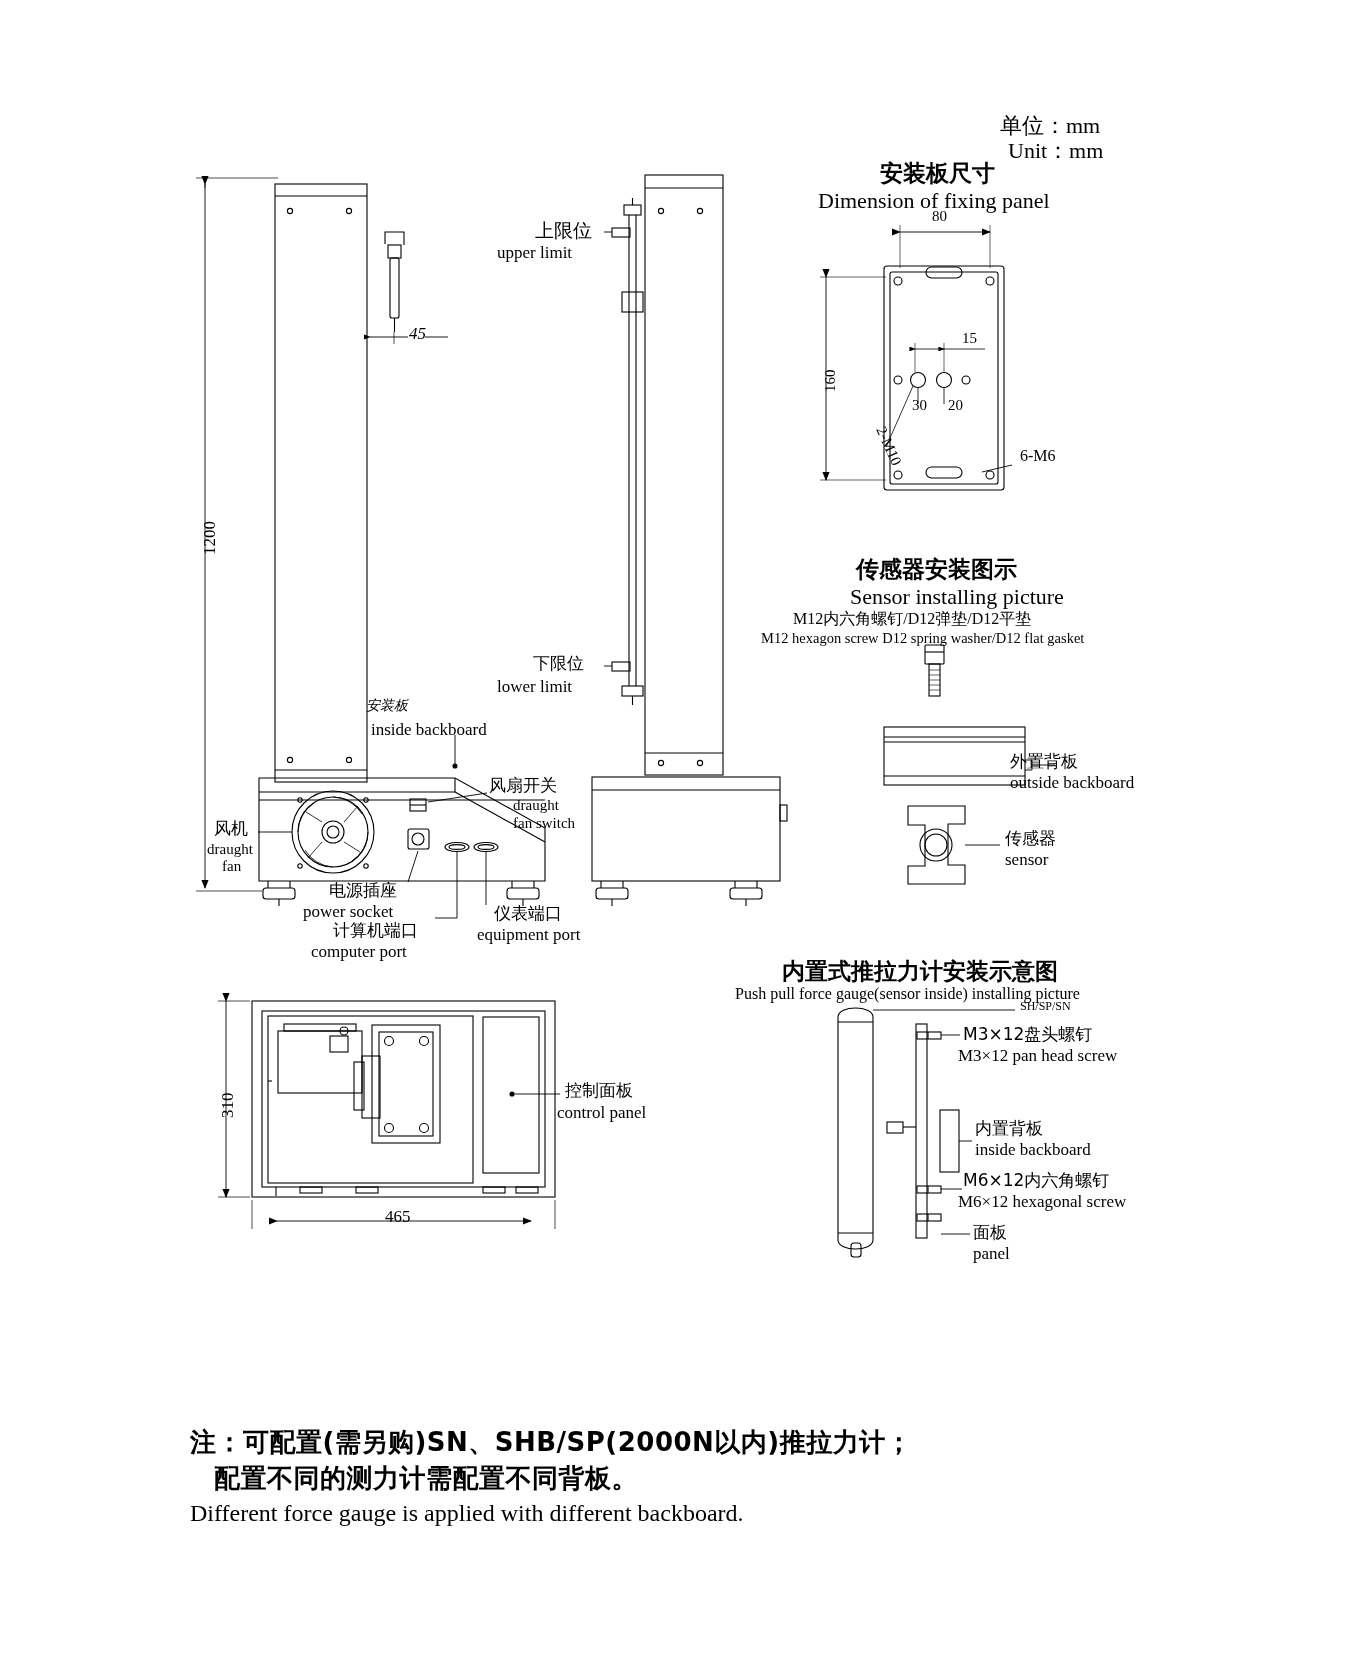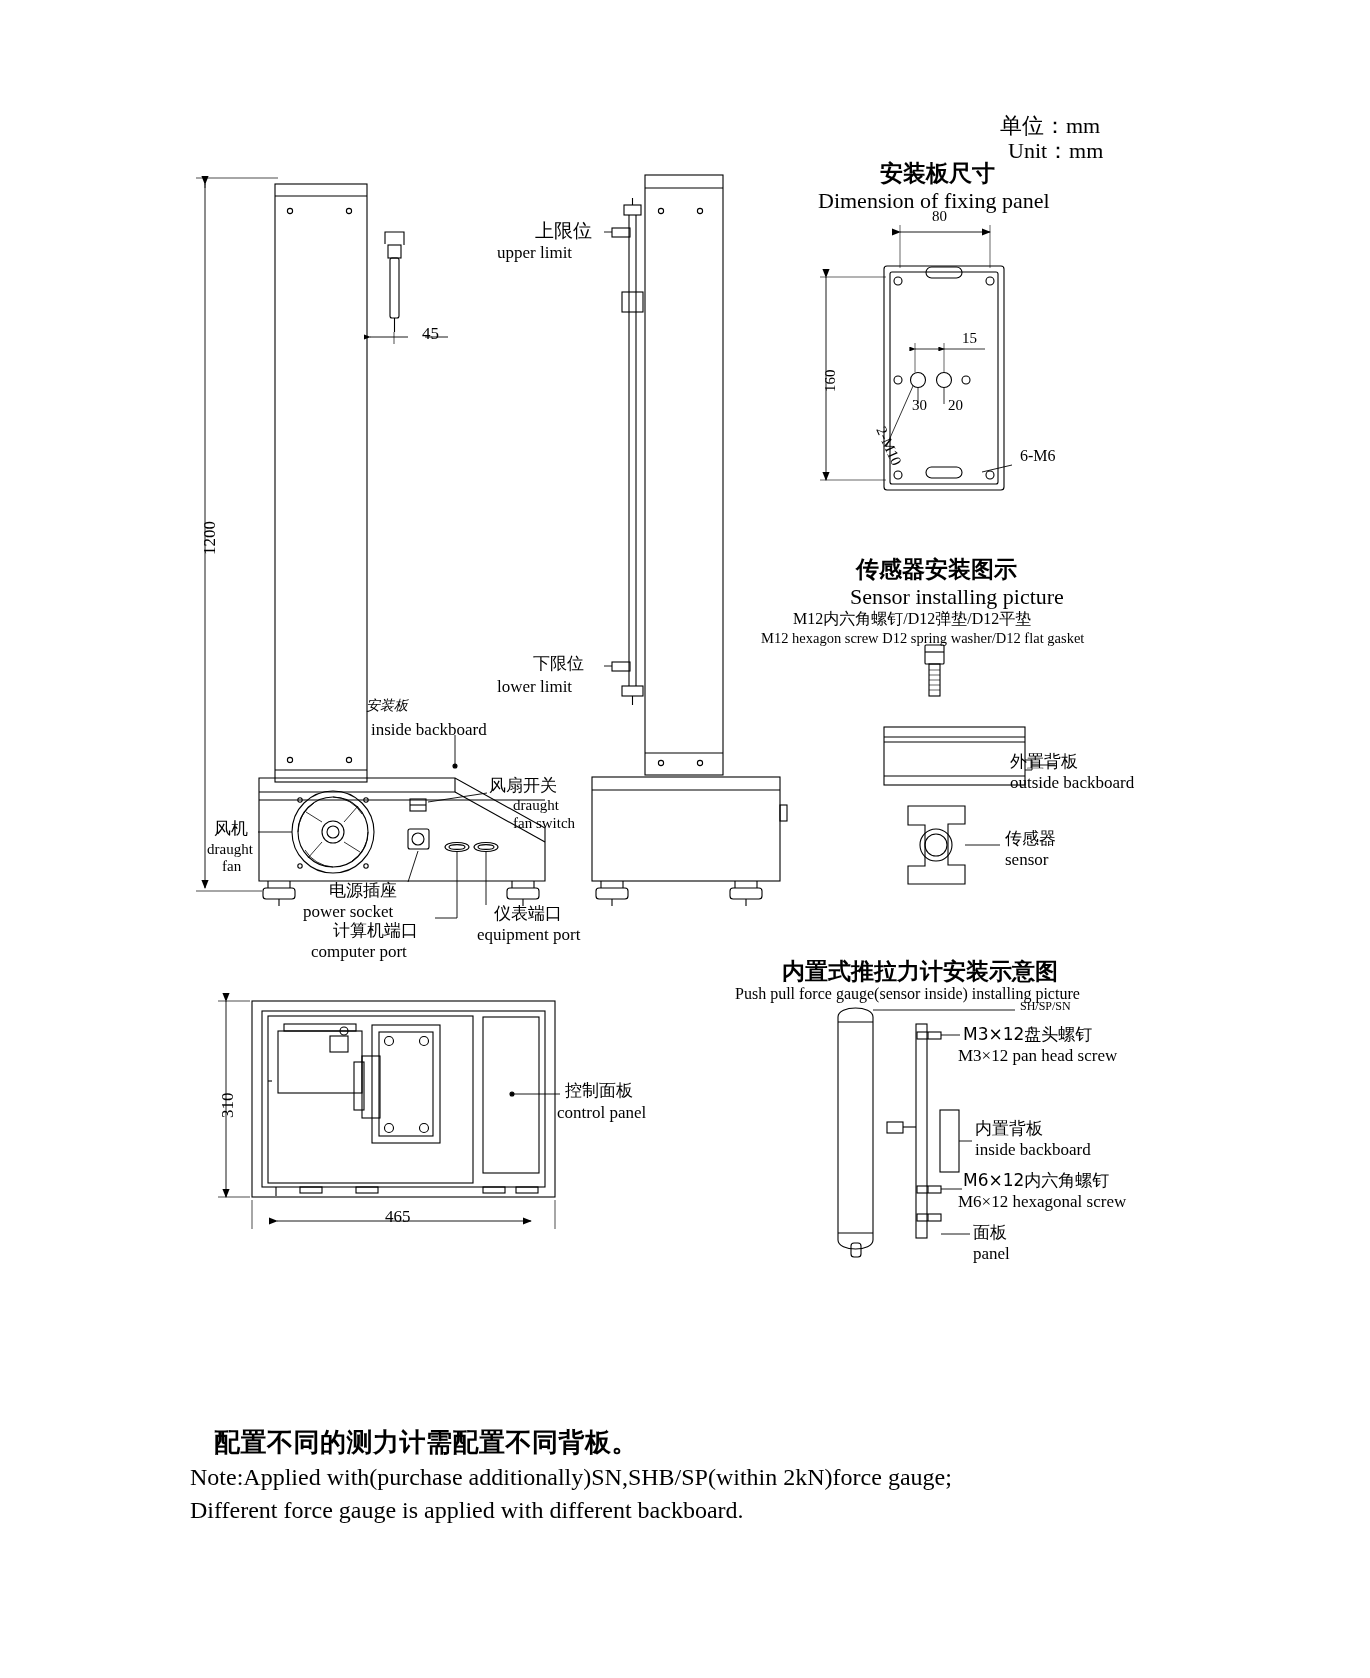--- a/index.html
+++ b/index.html
@@ -290,21 +290,21 @@
 <div class="lbl cn" style="left:963px;top:1024px;font-size:17px;">M3×12盘头螺钉</div>
 <div class="lbl" style="left:958px;top:1046px;font-size:17px;">M3×12 pan head screw</div>
 <div class="lbl cn" style="left:975px;top:1118px;font-size:17px;">内置背板</div>
 <div class="lbl" style="left:975px;top:1140px;font-size:17px;">inside backboard</div>
 <div class="lbl cn" style="left:963px;top:1170px;font-size:17px;">M6×12内六角螺钉</div>
 <div class="lbl" style="left:958px;top:1192px;font-size:17px;">M6×12 hexagonal screw</div>
 <div class="lbl cn" style="left:973px;top:1222px;font-size:17px;">面板</div>
 <div class="lbl" style="left:973px;top:1244px;font-size:17px;">panel</div>
 
 <div class="lbl dimtxt rot90" style="left:200px;top:555px;font-size:17px;">1200</div>
-<div class="lbl dimtxt" style="left:422px;top:324px;font-size:17px;">45</div>
+<div class="lbl dimtxt" style="left:409px;top:324px;font-size:17px;font-style:italic;">45</div>
 <div class="lbl dimtxt rot90" style="left:218px;top:1118px;font-size:17px;">310</div>
 <div class="lbl dimtxt" style="left:385px;top:1207px;font-size:17px;">465</div>
 
 <div class="lbl cn" style="left:535px;top:219px;font-size:19px;">上限位</div>
 <div class="lbl" style="left:497px;top:243px;font-size:17px;">upper limit</div>
 <div class="lbl cn" style="left:533px;top:653px;font-size:17px;">下限位</div>
 <div class="lbl" style="left:497px;top:677px;font-size:17px;">lower limit</div>
 
 <div class="lbl cn" style="left:366px;top:697px;font-size:14px;font-style:italic;">安装板</div>
 <div class="lbl" style="left:371px;top:720px;font-size:17px;">inside backboard</div>
@@ -321,16 +321,16 @@
 <div class="lbl" style="left:303px;top:902px;font-size:17px;">power socket</div>
 <div class="lbl cn" style="left:333px;top:920px;font-size:17px;">计算机端口</div>
 <div class="lbl" style="left:311px;top:942px;font-size:17px;">computer port</div>
 <div class="lbl cn" style="left:494px;top:903px;font-size:17px;">仪表端口</div>
 <div class="lbl" style="left:477px;top:925px;font-size:17px;">equipment port</div>
 
 <div class="lbl cn" style="left:565px;top:1080px;font-size:17px;">控制面板</div>
 <div class="lbl" style="left:557px;top:1103px;font-size:17px;">control panel</div>
 
 <div class="note">
+  <div class="l1">注：可配置(需另购)SN、SHB/SP(2000N以内)推拉力计；</div>
   <div class="l2">配置不同的测力计需配置不同背板。</div>
-  <div class="l3">Note:Applied with(purchase additionally)SN,SHB/SP(within 2kN)force gauge;</div>
   <div class="l4">Different force gauge is applied with different backboard.</div>
 </div>
 
 </body></html>

